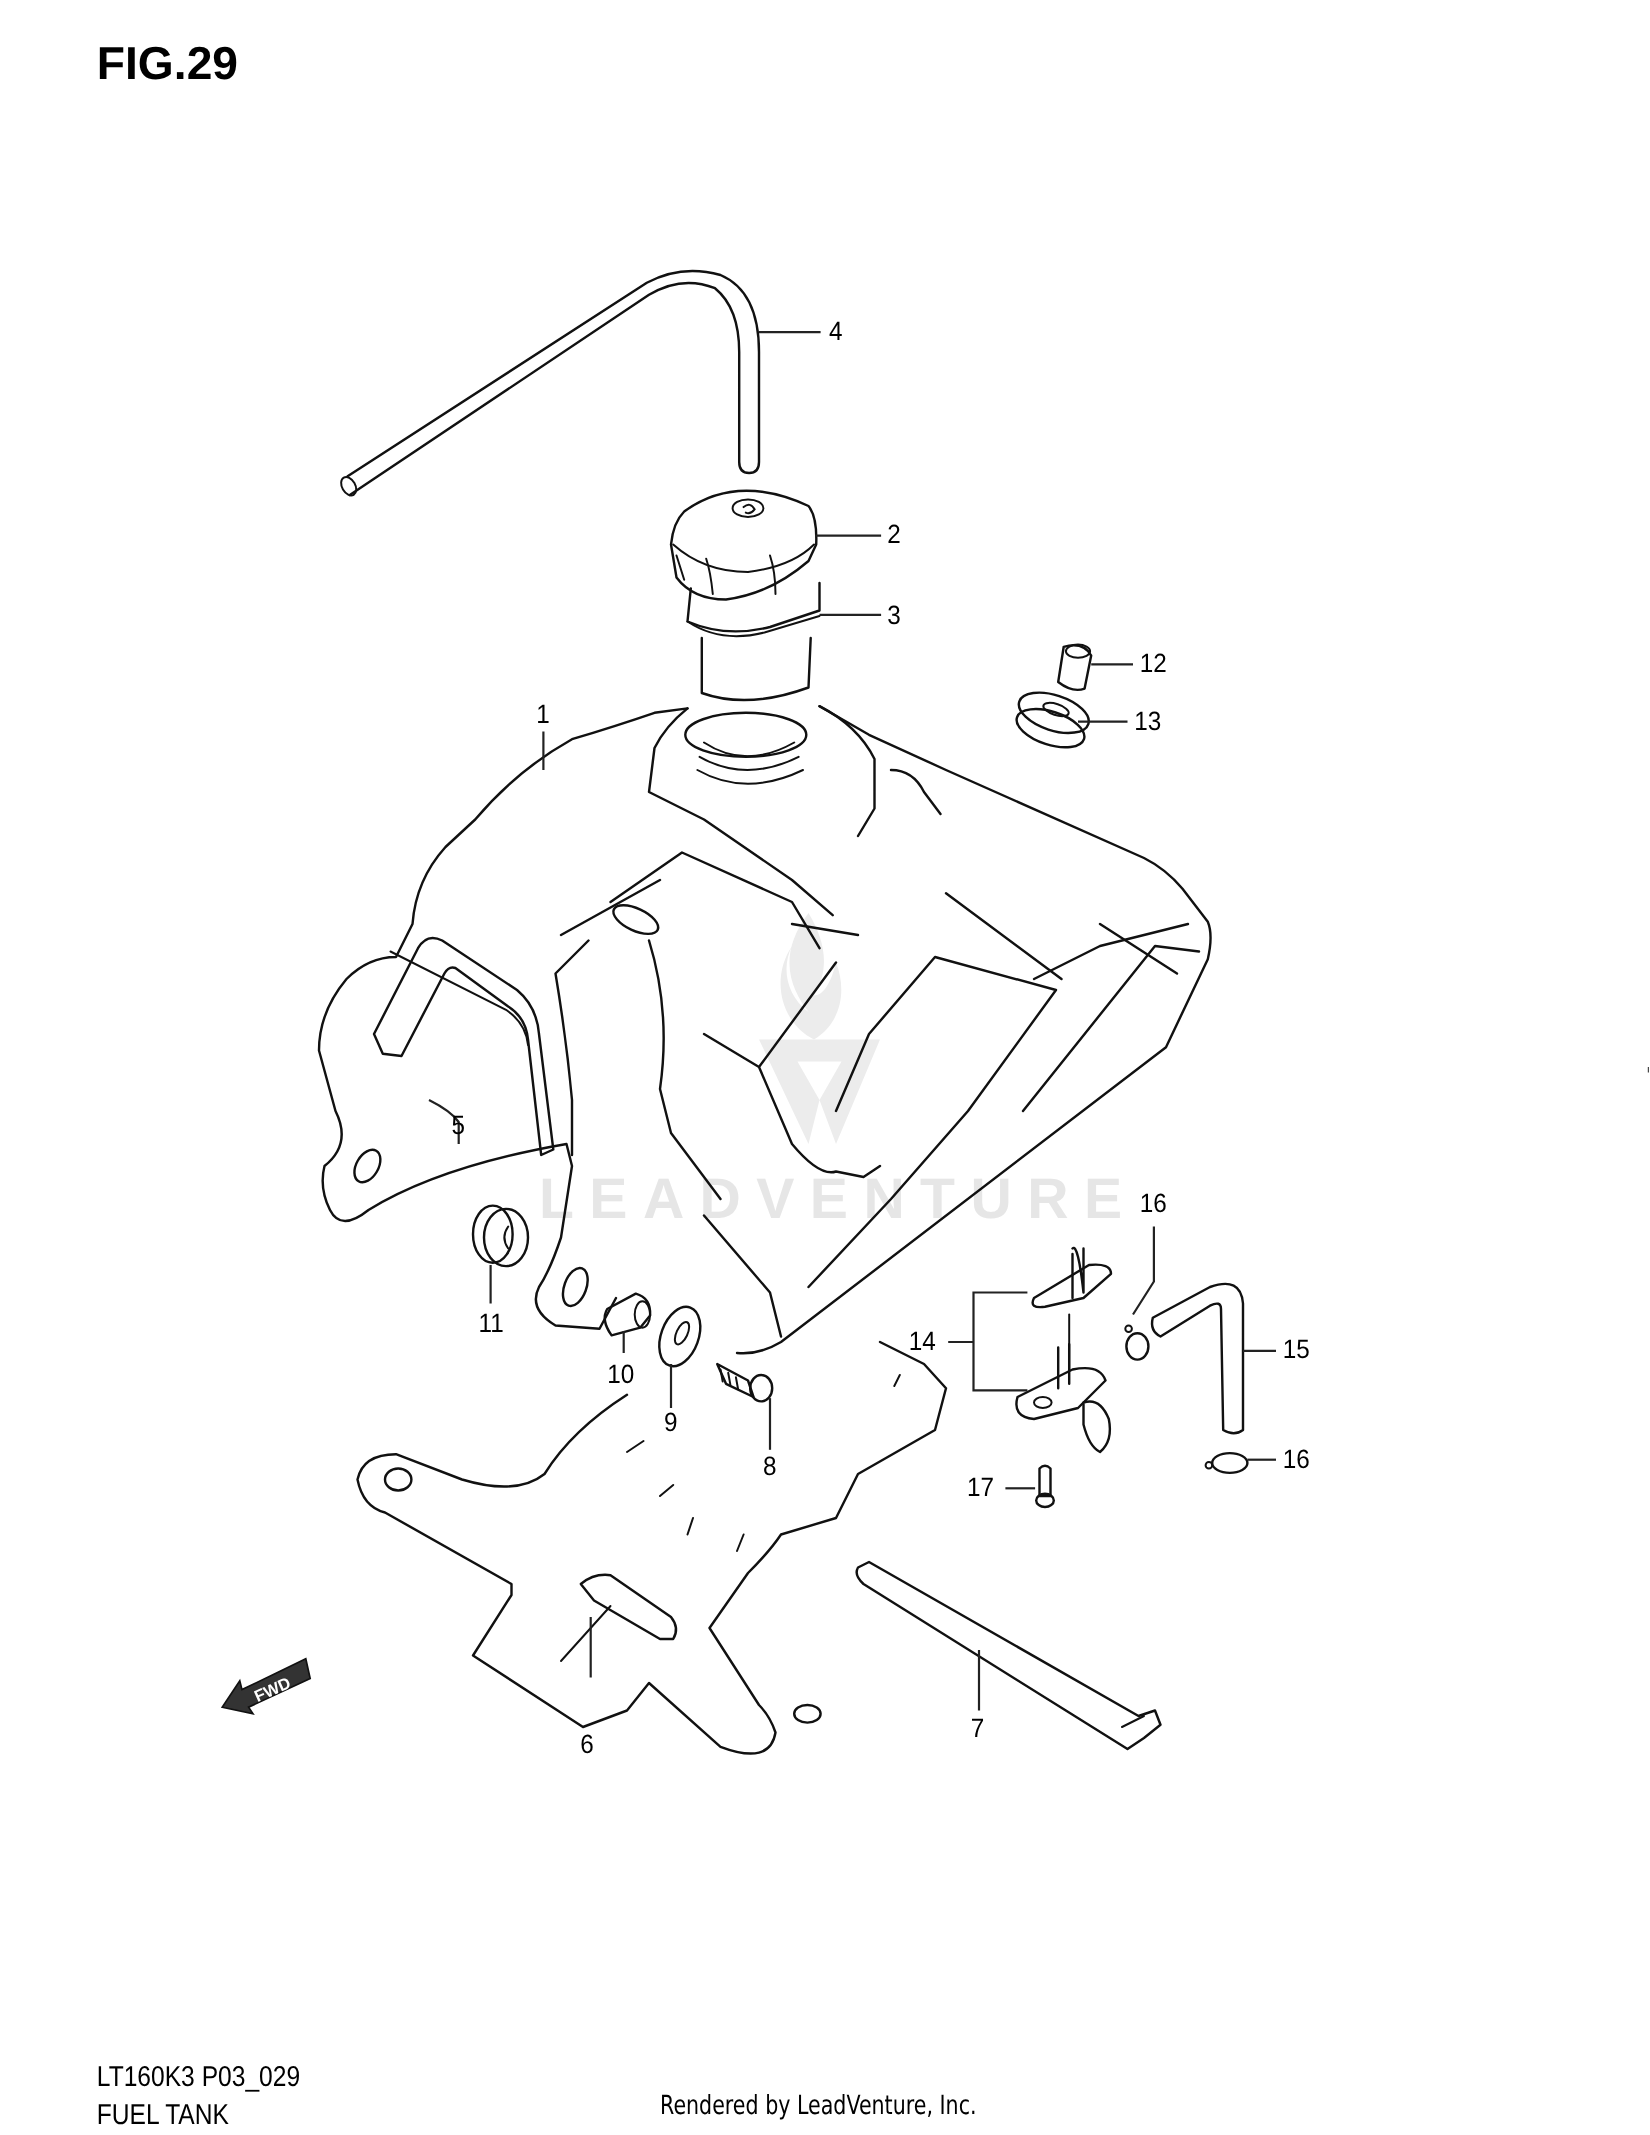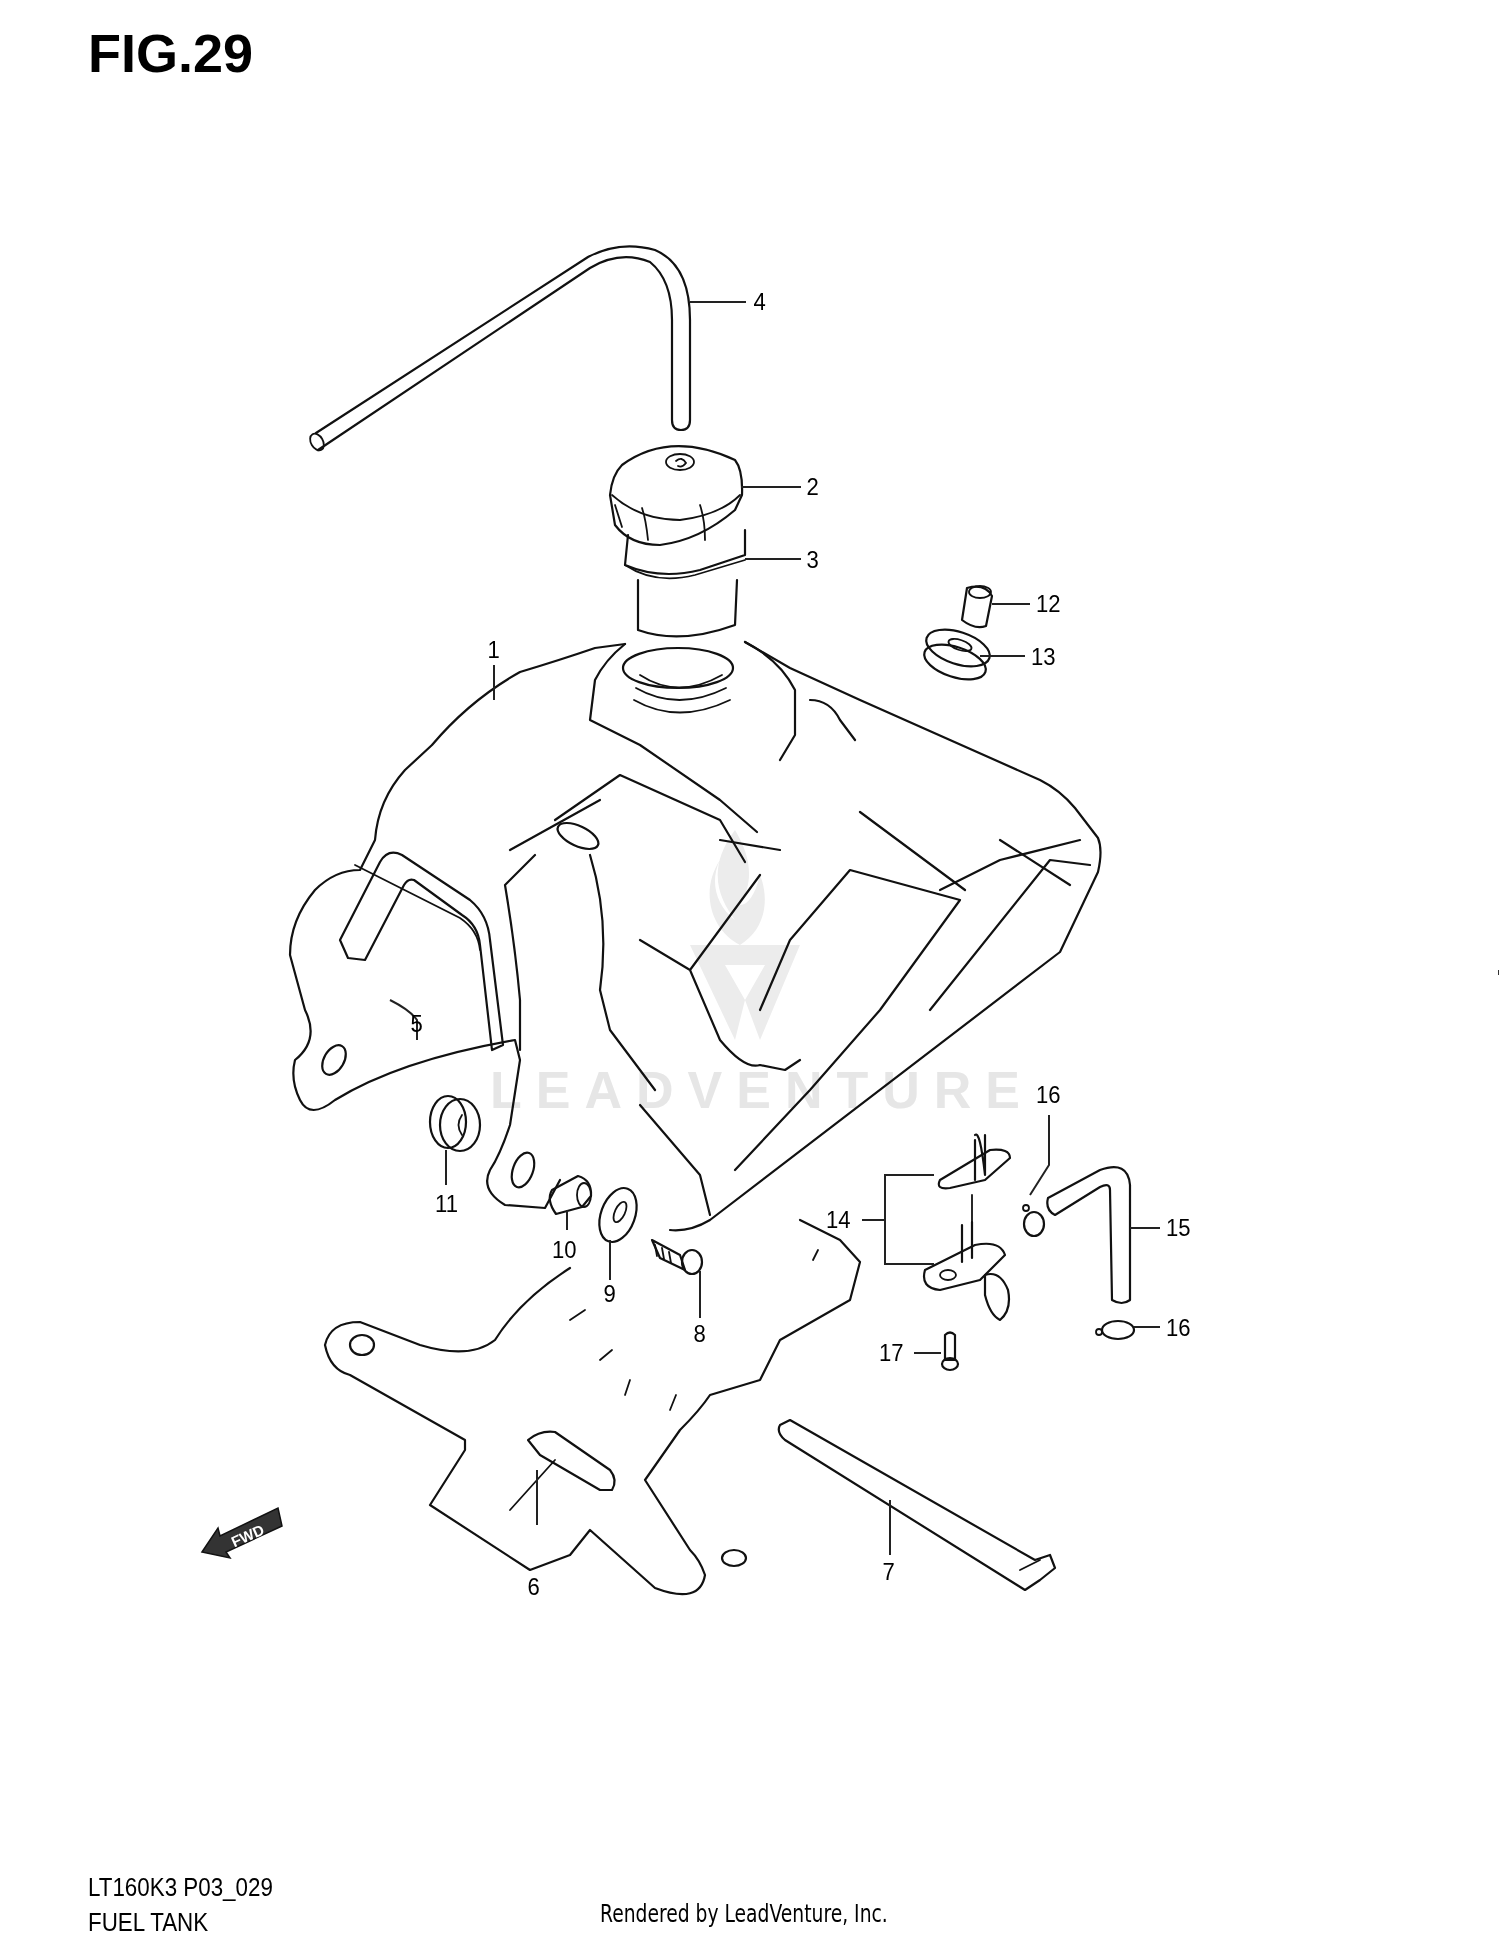--- a/index.html
+++ b/index.html
@@ -1,18 +1,18 @@
 <!DOCTYPE html>
 <html><head>
 <meta charset="utf-8">
 <style>
   html, body { margin: 0; padding: 0; background: #ffffff; }
   body { width: 1500px; height: 1941px; position: relative; overflow: hidden;
          font-family: "Liberation Sans", sans-serif; color: #000; }
-  .fig-title { position: absolute; left: 88px; top: 22px; font-size: 54px; font-weight: bold;
+  .fig-title { position: absolute; left: 88px; top: 34px; font-size: 42px; font-weight: bold;
                letter-spacing: 0px; font-family: "Liberation Sans", sans-serif; }
   .footer-code { position: absolute; left: 88px; top: 1872px; font-size: 26px;
                  font-family: "Liberation Sans", sans-serif; transform: scaleX(0.86); transform-origin: left; }
   .footer-name { position: absolute; left: 88px; top: 1907px; font-size: 26px;
                  font-family: "Liberation Sans", sans-serif; transform: scaleX(0.86); transform-origin: left; }
   .footer-render { position: absolute; left: 600px; top: 1900px; font-size: 24px;
                    font-family: "DejaVu Sans", sans-serif; transform: scaleX(0.78); transform-origin: left; }
   svg.drawing { position: absolute; left: 0; top: 0; width: 1500px; height: 1941px; }
   .ln { fill: none; stroke: #111; stroke-width: 2.2; stroke-linecap: round; stroke-linejoin: round; }
   .thin { fill: none; stroke: #111; stroke-width: 1.8; stroke-linecap: round; }

